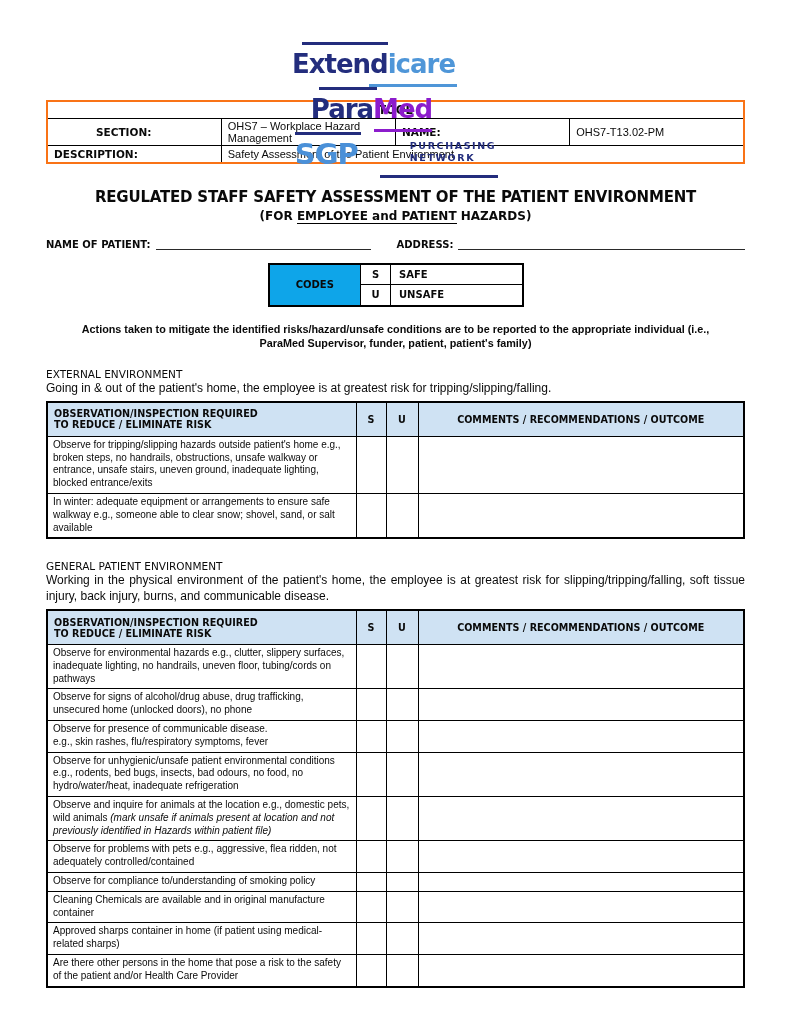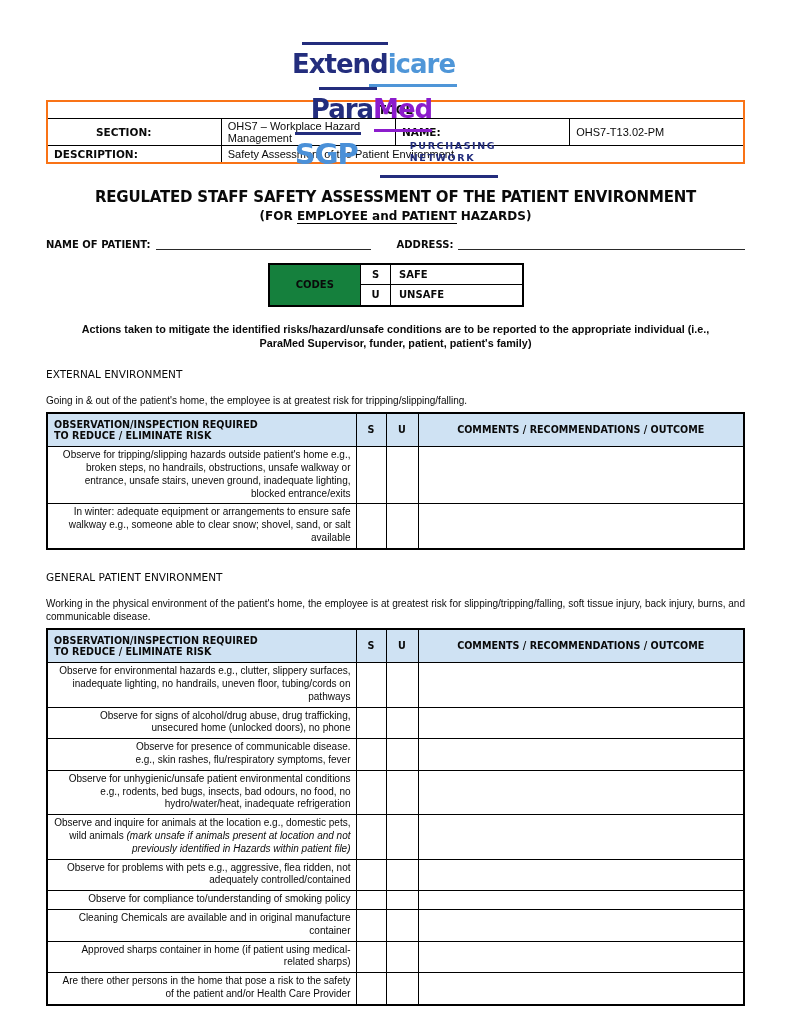--- a/index.html
+++ b/index.html
@@ -47,32 +47,32 @@
   .subtitle .u { border-bottom:1.6px solid #000; }
   
   .patient-line { margin-top:15px; display:flex; align-items:flex-end; font-family:"DejaVu Sans", sans-serif; font-weight:bold; font-size:10px; }
   .fill-line { flex:1; border-bottom:1px solid #2a2a2a; height:12px; margin-left:5px; }
   .fill-name { max-width:215px; }
   .addr-lbl { margin-left:26px; }
   
   .codes-wrap { display:flex; justify-content:center; margin-top:13px; }
   .codes { border:2px solid #000; table-layout:fixed; width:256px; }
   .codes td { border:1px solid #000; font-family:"DejaVu Sans", sans-serif; font-weight:bold; font-size:10px; height:21px; padding:1px 8px; vertical-align:middle; }
-  .codes .codes-lbl { background:#15803d; text-align:center; width:92px; }
+  .codes .codes-lbl { background:#0ea5e9; text-align:center; width:92px; }
   .codes .code { text-align:center; width:30px; }
   
   .notice { margin:15px auto 0; max-width:646px; text-align:center; font-weight:bold; font-size:10.8px; line-height:1.35; font-family:"Liberation Sans", sans-serif; }
   
   .section-heading { font-family:"DejaVu Sans", sans-serif; font-weight:normal; font-size:10.5px; }
   .sec-external { margin-top:17px; }
   .sec-general { margin-top:21px; }
-  .section-intro { font-size:10px; line-height:1.3; margin-top:14px; }
+  .section-intro { font-size:12px; line-height:1.3; margin-top:1px; }
   .intro-justify { text-align:justify; }
   .obs-table { width:699px; margin-top:5px; border:2px solid #000; table-layout:fixed; }
-  .obs-table th, .obs-table td { border:1px solid #000; vertical-align:top;text-align:right; }
+  .obs-table th, .obs-table td { border:1px solid #000; vertical-align:top; }
   .obs-table thead th { background:#cfe2f3; font-family:"DejaVu Sans", sans-serif; font-size:9.6px; font-weight:bold; height:34px; vertical-align:middle; padding:2px 6px; }
   .obs-table th.obs { text-align:left; white-space:pre-line; width:309px; }
   .obs-table th.s { width:30px; text-align:center; }
   .obs-table th.u { width:32px; text-align:center; }
   .obs-table th.cm { text-align:center; }
   .obs-table td { font-size:10px; line-height:1.28; padding:2px 5px 3px 5px; }
   .obs-table td.obs { white-space:pre-line; }
   .obs-table td.obs em { font-style:italic; }
   .obs-table td.mark, .obs-table td.cmt { background:#fff; }
   

